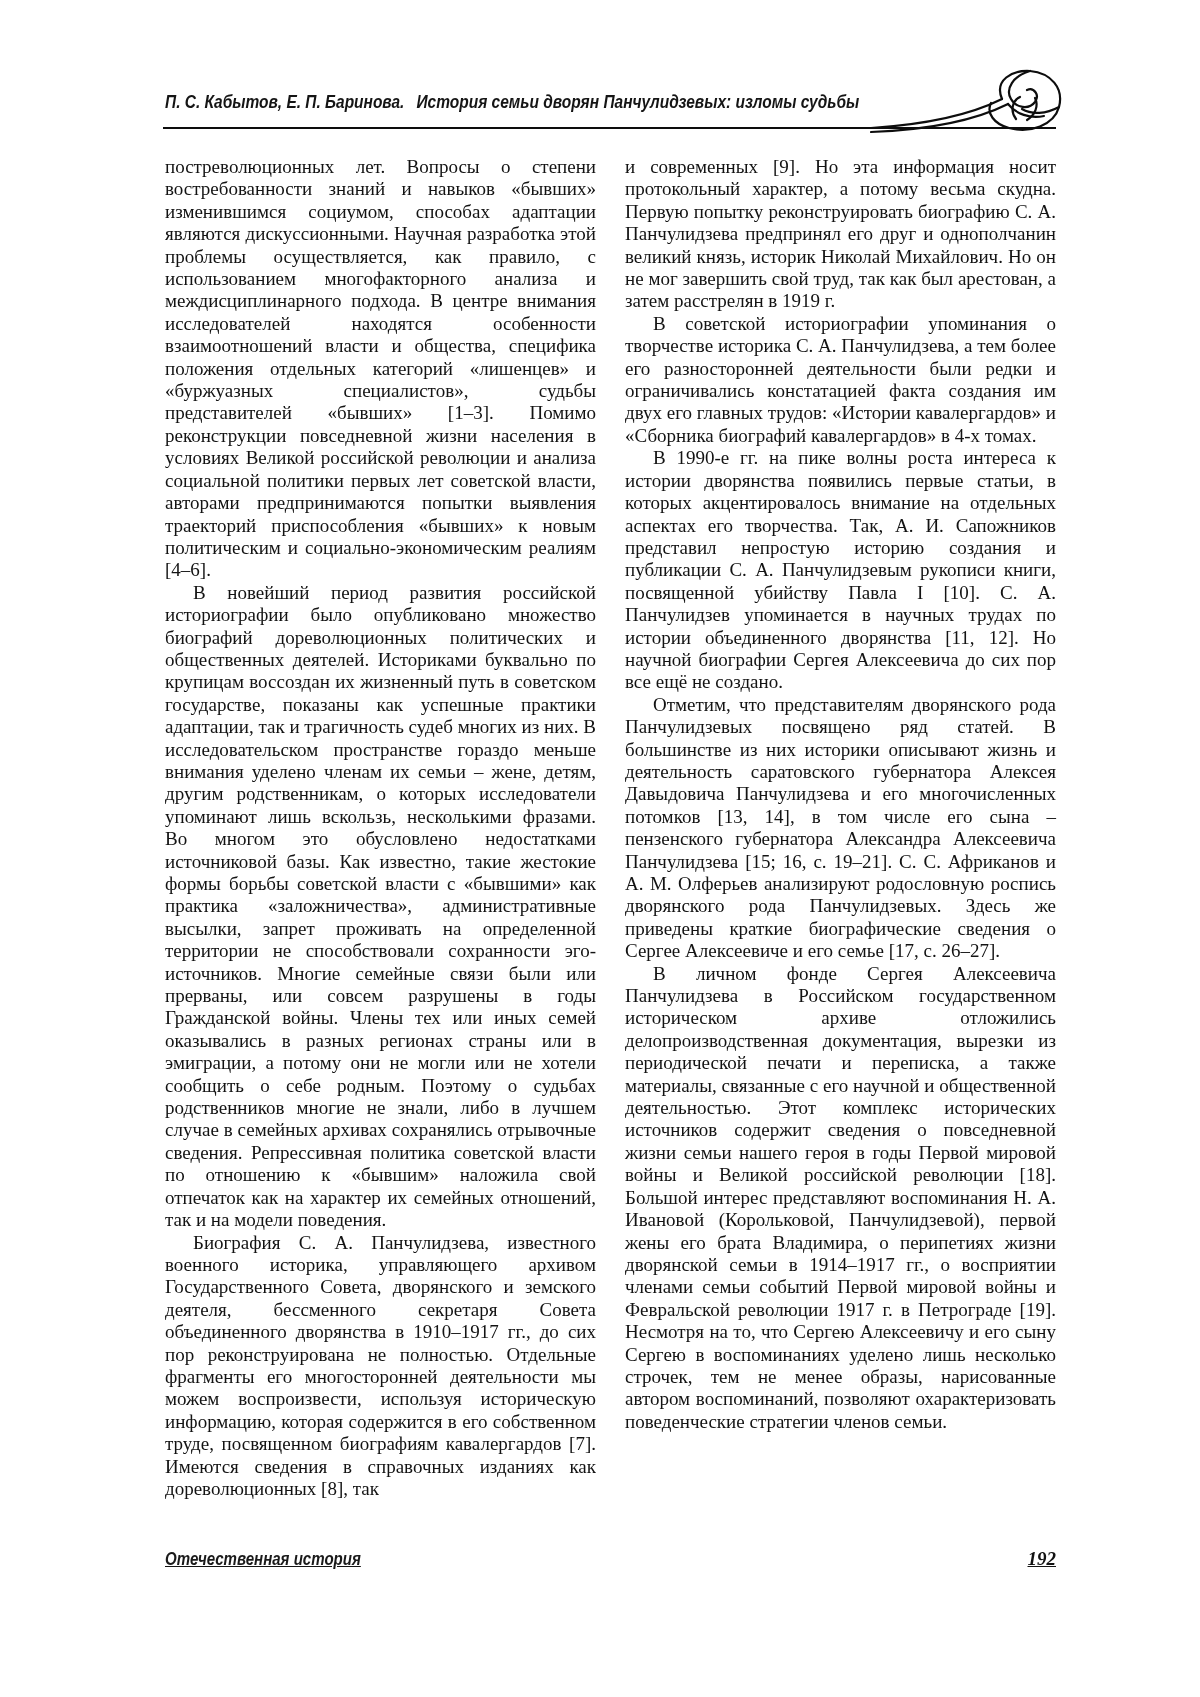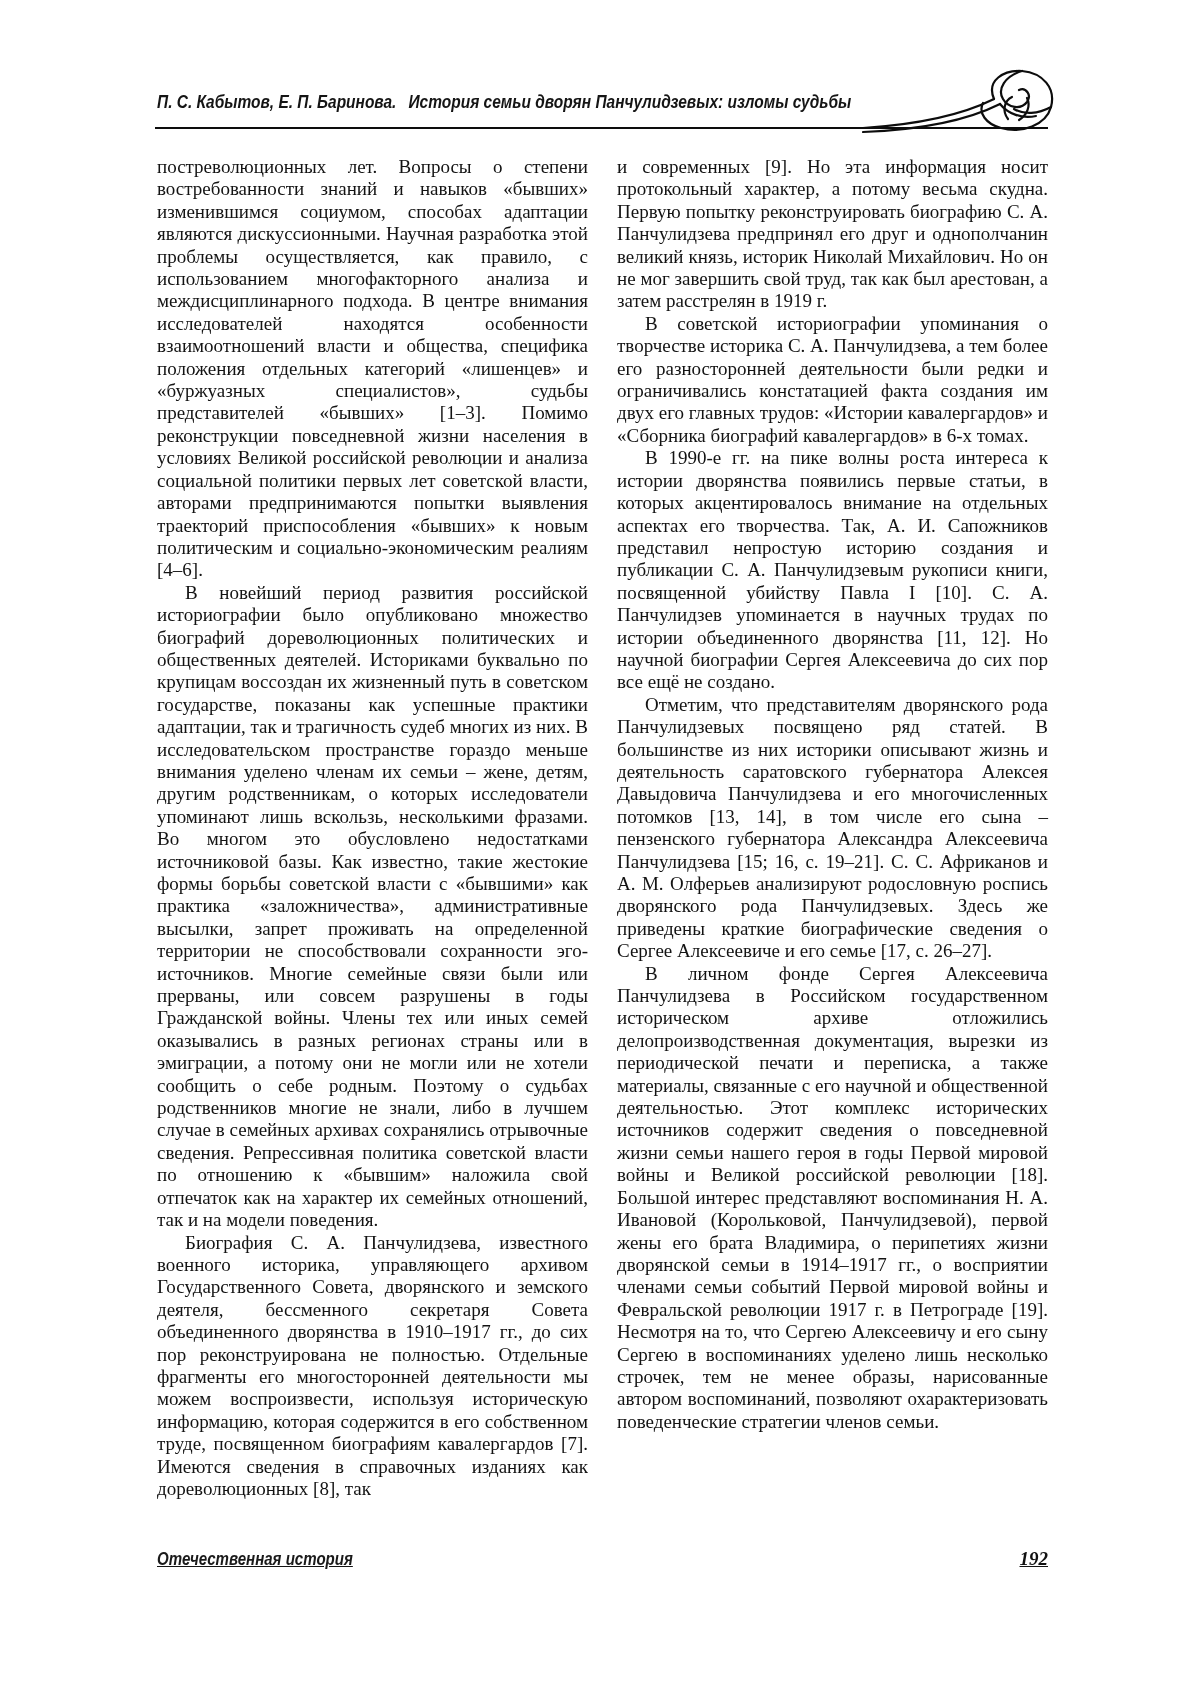--- a/index.html
+++ b/index.html
@@ -3,21 +3,21 @@
 <meta charset="utf-8">
 <style>
   html, body { margin:0; padding:0; }
   body {
     width:1200px; height:1697px;
     background:#ffffff; position:relative;
     font-family:"Liberation Serif", serif;
     color:#131313;
     -webkit-font-smoothing:antialiased;
   }
-  .page { position:absolute; inset:0; }
+  .page { position:absolute; inset:0;margin-left:8px; }
 
   
   .running-header {
     position:absolute; left:157px; top:92px; width:900px; height:30px;
     font-family:"Liberation Sans", sans-serif;
     font-style:italic; font-weight:bold; font-size:18px; color:#151515;
     white-space:nowrap;
     transform:scaleX(0.86); transform-origin:left center;
   }
   .running-header .authors { margin-right:14px; }
@@ -84,21 +84,21 @@
   </svg>
 
   <div class="columns">
     <div class="col">
         <p>постреволюционных лет. Вопросы о степени востребованности знаний и навыков «бывших» изменившимся социумом, способах адаптации являются дискуссионными. Научная разработка этой проблемы осуществляется, как правило, с использованием многофакторного анализа и междисциплинарного подхода. В центре внимания исследователей находятся особенности взаимоотношений власти и общества, специфика положения отдельных категорий «лишенцев» и «буржуазных специалистов», судьбы представителей «бывших» [1–3]. Помимо реконструкции повседневной жизни населения в условиях Великой российской революции и анализа социальной политики первых лет советской власти, авторами предпринимаются попытки выявления траекторий приспособления «бывших» к новым политическим и социально-экономическим реалиям [4–6].</p>
         <p>В новейший период развития российской историографии было опубликовано множество биографий дореволюционных политических и общественных деятелей. Историками буквально по крупицам воссоздан их жизненный путь в советском государстве, показаны как успешные практики адаптации, так и трагичность судеб многих из них. В исследовательском пространстве гораздо меньше внимания уделено членам их семьи – жене, детям, другим родственникам, о которых исследователи упоминают лишь вскользь, несколькими фразами. Во многом это обусловлено недостатками источниковой базы. Как известно, такие жестокие формы борьбы советской власти с «бывшими» как практика «заложничества», административные высылки, запрет проживать на определенной территории не способствовали сохранности эго-источников. Многие семейные связи были или прерваны, или совсем разрушены в годы Гражданской войны. Члены тех или иных семей оказывались в разных регионах страны или в эмиграции, а потому они не могли или не хотели сообщить о себе родным. Поэтому о судьбах родственников многие не знали, либо в лучшем случае в семейных архивах сохранялись отрывочные сведения. Репрессивная политика советской власти по отношению к «бывшим» наложила свой отпечаток как на характер их семейных отношений, так и на модели поведения.</p>
         <p>Биография С. А. Панчулидзева, известного военного историка, управляющего архивом Государственного Совета, дворянского и земского деятеля, бессменного секретаря Совета объединенного дворянства в 1910–1917 гг., до сих пор реконструирована не полностью. Отдельные фрагменты его многосторонней деятельности мы можем воспроизвести, используя историческую информацию, которая содержится в его собственном труде, посвященном биографиям кавалергардов [7]. Имеются сведения в справочных изданиях как дореволюционных [8], так</p>
       </div>
     <div class="col">
         <p>и современных [9]. Но эта информация носит протокольный характер, а потому весьма скудна. Первую попытку реконструировать биографию С. А. Панчулидзева предпринял его друг и однополчанин великий князь, историк Николай Михайлович. Но он не мог завершить свой труд, так как был арестован, а затем расстрелян в 1919 г.</p>
-        <p>В советской историографии упоминания о творчестве историка С. А. Панчулидзева, а тем более его разносторонней деятельности были редки и ограничивались констатацией факта создания им двух его главных трудов: «Истории кавалергардов» и «Сборника биографий кавалергардов» в 6-х томах.</p>
+        <p>В советской историографии упоминания о творчестве историка С. А. Панчулидзева, а тем более его разносторонней деятельности были редки и ограничивались констатацией факта создания им двух его главных трудов: «Истории кавалергардов» и «Сборника биографий кавалергардов» в 4-х томах.</p>
         <p>В 1990-е гг. на пике волны роста интереса к истории дворянства появились первые статьи, в которых акцентировалось внимание на отдельных аспектах его творчества. Так, А. И. Сапожников представил непростую историю создания и публикации С. А. Панчулидзевым рукописи книги, посвященной убийству Павла I [10]. С. А. Панчулидзев упоминается в научных трудах по истории объединенного дворянства [11, 12]. Но научной биографии Сергея Алексеевича до сих пор все ещё не создано.</p>
         <p>Отметим, что представителям дворянского рода Панчулидзевых посвящено ряд статей. В большинстве из них историки описывают жизнь и деятельность саратовского губернатора Алексея Давыдовича Панчулидзева и его многочисленных потомков [13, 14], в том числе его сына – пензенского губернатора Александра Алексеевича Панчулидзева [15; 16, с. 19–21]. С. С. Африканов и А. М. Олферьев анализируют родословную роспись дворянского рода Панчулидзевых. Здесь же приведены краткие биографические сведения о Сергее Алексеевиче и его семье [17, с. 26–27].</p>
         <p>В личном фонде Сергея Алексеевича Панчулидзева в Российском государственном историческом архиве отложились делопроизводственная документация, вырезки из периодической печати и переписка, а также материалы, связанные с его научной и общественной деятельностью. Этот комплекс исторических источников содержит сведения о повседневной жизни семьи нашего героя в годы Первой мировой войны и Великой российской революции [18]. Большой интерес представляют воспоминания Н. А. Ивановой (Корольковой, Панчулидзевой), первой жены его брата Владимира, о перипетиях жизни дворянской семьи в 1914–1917 гг., о восприятии членами семьи событий Первой мировой войны и Февральской революции 1917 г. в Петрограде [19]. Несмотря на то, что Сергею Алексеевичу и его сыну Сергею в воспоминаниях уделено лишь несколько строчек, тем не менее образы, нарисованные автором воспоминаний, позволяют охарактеризовать поведенческие стратегии членов семьи.</p>
       </div>
   </div>
 
   <div class="page-footer">
     <span class="footer-section">Отечественная история</span>
     <span class="footer-page">192</span>
   </div>

